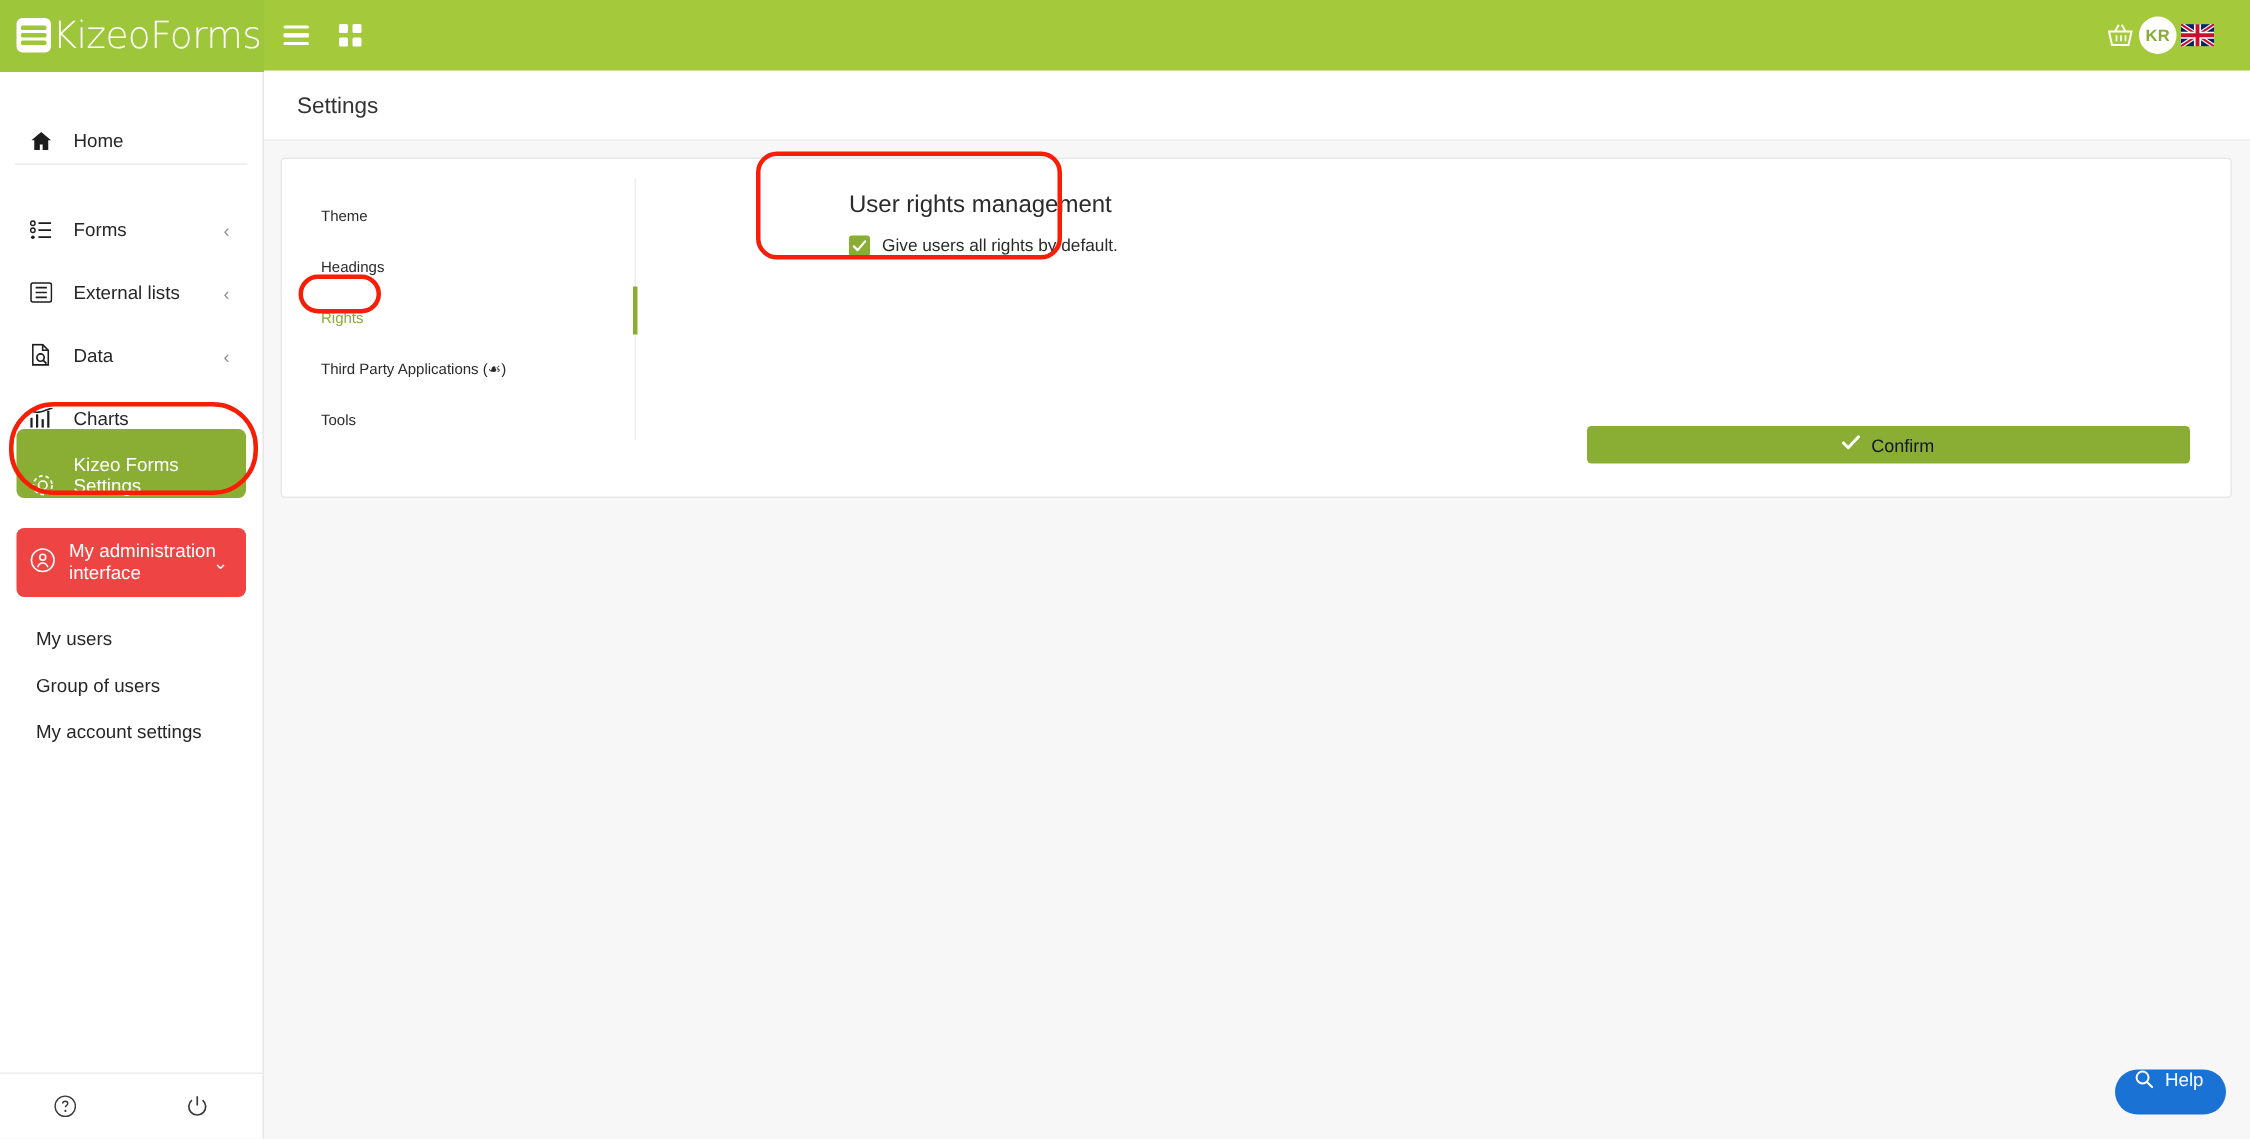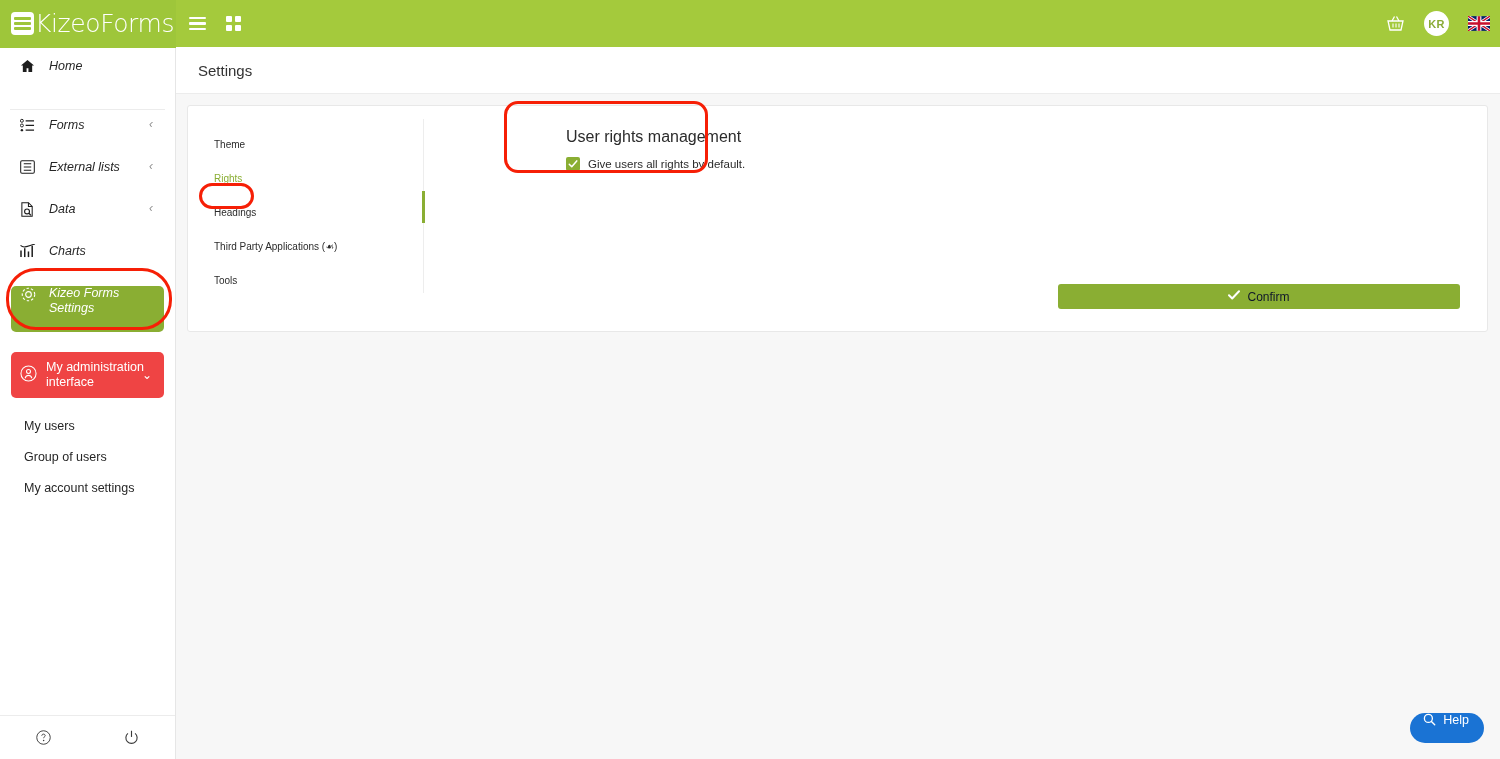--- a/index.html
+++ b/index.html
@@ -44,21 +44,21 @@
   }
 
   .hdr-icons { display: flex; align-items: center; gap: 20px; margin-left: 13px; }
   .hamburger { width: 17px; height: 13px; display:flex; flex-direction:column; justify-content:space-between; cursor:pointer; }
   .hamburger i { display:block; height:2.4px; background:#fff; border-radius:1px; }
   .grid-icon { width: 15px; height: 15px; display:grid; grid-template-columns:1fr 1fr; grid-template-rows:1fr 1fr; gap:3px; cursor:pointer; }
   .grid-icon i { background:#fff; border-radius:1px; }
 
   .hdr-right {
     margin-left: auto; display: flex; align-items: center;
-    gap: 19px; padding-right: 10px;
+    gap: 3px; padding-right: 24px;
   }
   .basket { width: 19px; height: 18px; position: relative; cursor: pointer; }
   .basket svg { display:block; }
   .avatar {
     width: 25px; height: 25px; border-radius: 50%;
     background: #fff; color: #8aab36;
     font-size: 11px; font-weight: 600;
     display: flex; align-items: center; justify-content: center;
     cursor: pointer; letter-spacing: 0.3px;
   }
@@ -66,24 +66,24 @@
 
   
   .sidebar {
     position: absolute; top: 47px; left: 0;
     width: 176px; height: 712px;
     background: #fff;
     border-right: 1px solid #e6e6e6;
     z-index: 20;
   }
   .nav-item {
-    display: flex; align-items: flex-start;
+    display: flex; align-items: flex-end;
     height: 42px; padding-left: 20px;
     color: #262626; font-size: 12.5px;
-    cursor: pointer; position: relative; font-style: italic;
+    cursor: pointer; position: relative;
   }
   .nav-item .ic { width: 20px; display:flex; align-items:center; justify-content:flex-start; flex:none; }
   .nav-item .lbl { margin-left: 9px; }
   .nav-item .chev {
     position: absolute; right: 22px;
     color: #8a8a8a; font-size: 12px; line-height: 1;
   }
   .nav-sep { height: 1px; background: #ececec; margin: 8px 10px 8px 10px; }
   .nav-pad-top { height: 12px; }
 
@@ -350,22 +350,22 @@
 <div class="main">
 
   <div class="page-head">
     <div class="page-title">Settings</div>
   </div>
 
   <div class="panel">
 
     <div class="tabcol">
       <div class="tab">Theme</div>
+      <div class="tab">Headings</div>
       <div class="tab sel">Rights</div>
-      <div class="tab">Headings</div>
       <div class="tab">Third Party Applications (☙)</div>
       <div class="tab">Tools</div>
       <div class="tab-divider"></div>
       <div class="tab-active-mark"></div>
     </div>
 
     <div class="content-area">
       <div class="rights-block">
         <div class="rights-title">User rights management</div>
         <div class="chk-row">

